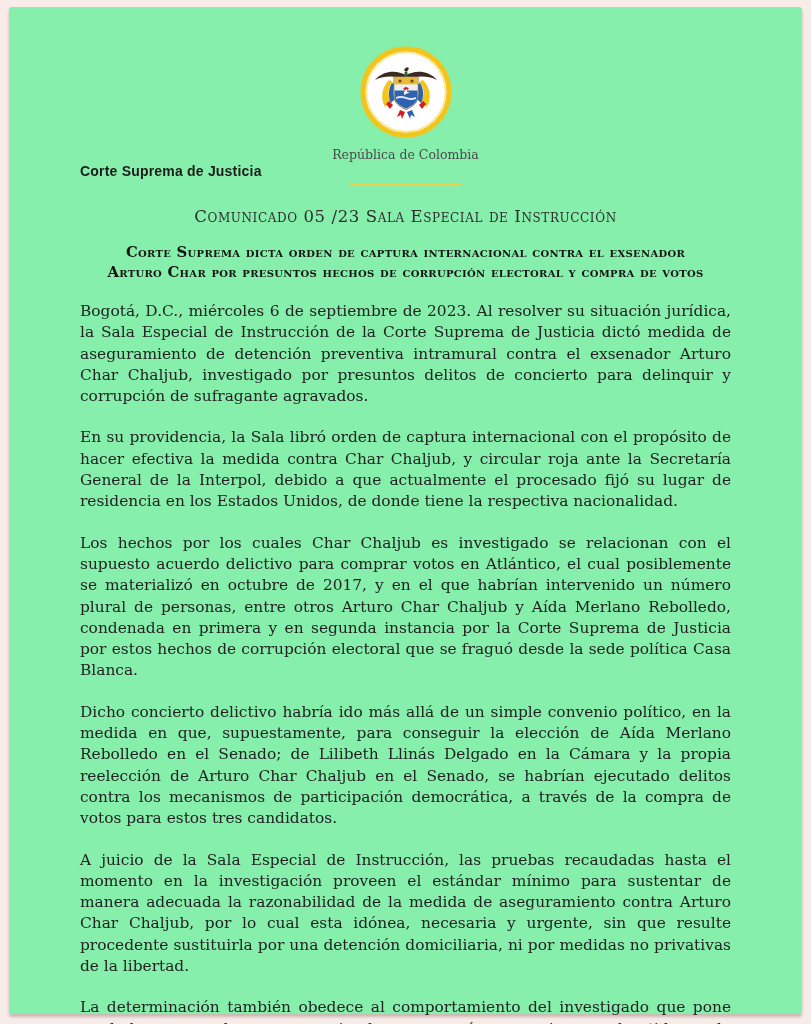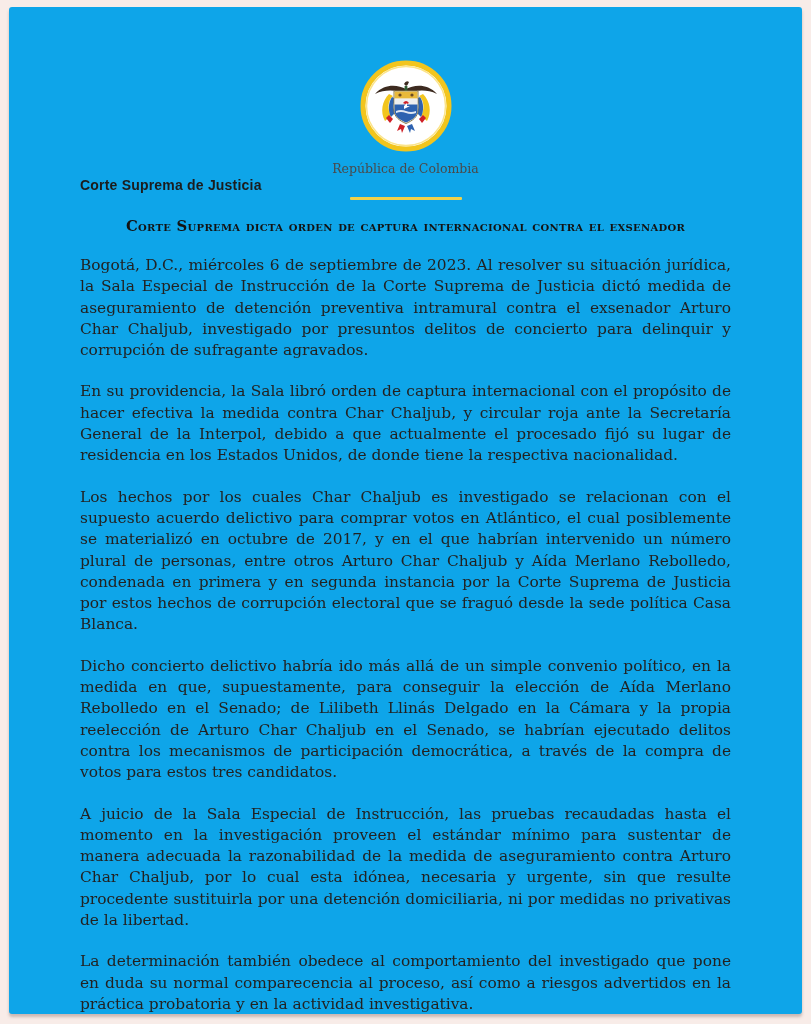--- a/index.html
+++ b/index.html
@@ -6,24 +6,24 @@
   body {
     width: 811px; height: 1024px;
     background: #f8ece8;
     position: relative;
     font-family: "DejaVu Serif", serif;
     overflow: hidden;
   }
   .paper {
     position: absolute;
     left: 9px; right: 9px; top: 7px; bottom: 10px;
-    background: #0ea5e9;
+    background: #86efac;
     border-radius: 3px;
     box-shadow: 0 3px 3px rgba(120, 90, 80, 0.35);
-    padding: 14px 71px;
+    padding: 0 71px;
     box-sizing: border-box;
   }
   .seal-wrap {
     margin: 37px auto 0 auto;
     width: 96px; height: 96px;
   }
   .caption-republic {
     margin-top: 7px;
     text-align: center;
     font-family: "DejaVu Serif", serif;
@@ -109,23 +109,25 @@
       <path d="M54,66 l3,7 -4,-2 -1,4 -3,-7 Z" fill="#2e62b0"></path>
     </svg>
   </div>
 
   <div class="caption-republic">República de Colombia</div>
 
   <div class="caption-court">Corte Suprema de Justicia</div>
 
   <div class="gold-rule"></div>
 
+  <div class="comunicado">Comunicado 05 /23 Sala Especial de Instrucción</div>
 
   <div class="doc-title">
     <div>Corte Suprema dicta orden de captura internacional contra el exsenador</div>
+    <div>Arturo Char por presuntos hechos de corrupción electoral y compra de votos</div>
   </div>
 
   <div class="body-copy">
     <p><span class="lead">Bogotá, D.C., miércoles 6 de septiembre de 2023.</span><span> Al resolver su situación jurídica, la Sala Especial de Instrucción de la Corte Suprema de Justicia dictó medida de aseguramiento de detención preventiva intramural contra el exsenador Arturo Char Chaljub, investigado por presuntos delitos de concierto para delinquir y corrupción de sufragante agravados.</span></p>
     <p>En su providencia, la Sala libró orden de captura internacional con el propósito de hacer efectiva la medida contra Char Chaljub, y circular roja ante la Secretaría General de la Interpol, debido a que actualmente el procesado fijó su lugar de residencia en los Estados Unidos, de donde tiene la respectiva nacionalidad.</p>
     <p>Los hechos por los cuales Char Chaljub es investigado se relacionan con el supuesto acuerdo delictivo para comprar votos en Atlántico, el cual posiblemente se materializó en octubre de 2017, y en el que habrían intervenido un número plural de personas, entre otros Arturo Char Chaljub y Aída Merlano Rebolledo, condenada en primera y en segunda instancia por la Corte Suprema de Justicia por estos hechos de corrupción electoral que se fraguó desde la sede política Casa Blanca.</p>
     <p>Dicho concierto delictivo habría ido más allá de un simple convenio político, en la medida en que, supuestamente, para conseguir la elección de Aída Merlano Rebolledo en el Senado; de Lilibeth Llinás Delgado en la Cámara y la propia reelección de Arturo Char Chaljub en el Senado, se habrían ejecutado delitos contra los mecanismos de participación democrática, a través de la compra de votos para estos tres candidatos.</p>
     <p>A juicio de la Sala Especial de Instrucción, las pruebas recaudadas hasta el momento en la investigación proveen el estándar mínimo para sustentar de manera adecuada la razonabilidad de la medida de aseguramiento contra Arturo Char Chaljub, por lo cual esta idónea, necesaria y urgente, sin que resulte procedente sustituirla por una detención domiciliaria, ni por medidas no privativas de la libertad.</p>
     <p>La determinación también obedece al comportamiento del investigado que pone en duda su normal comparecencia al proceso, así como a riesgos advertidos en la práctica probatoria y en la actividad investigativa.</p>
   </div>

